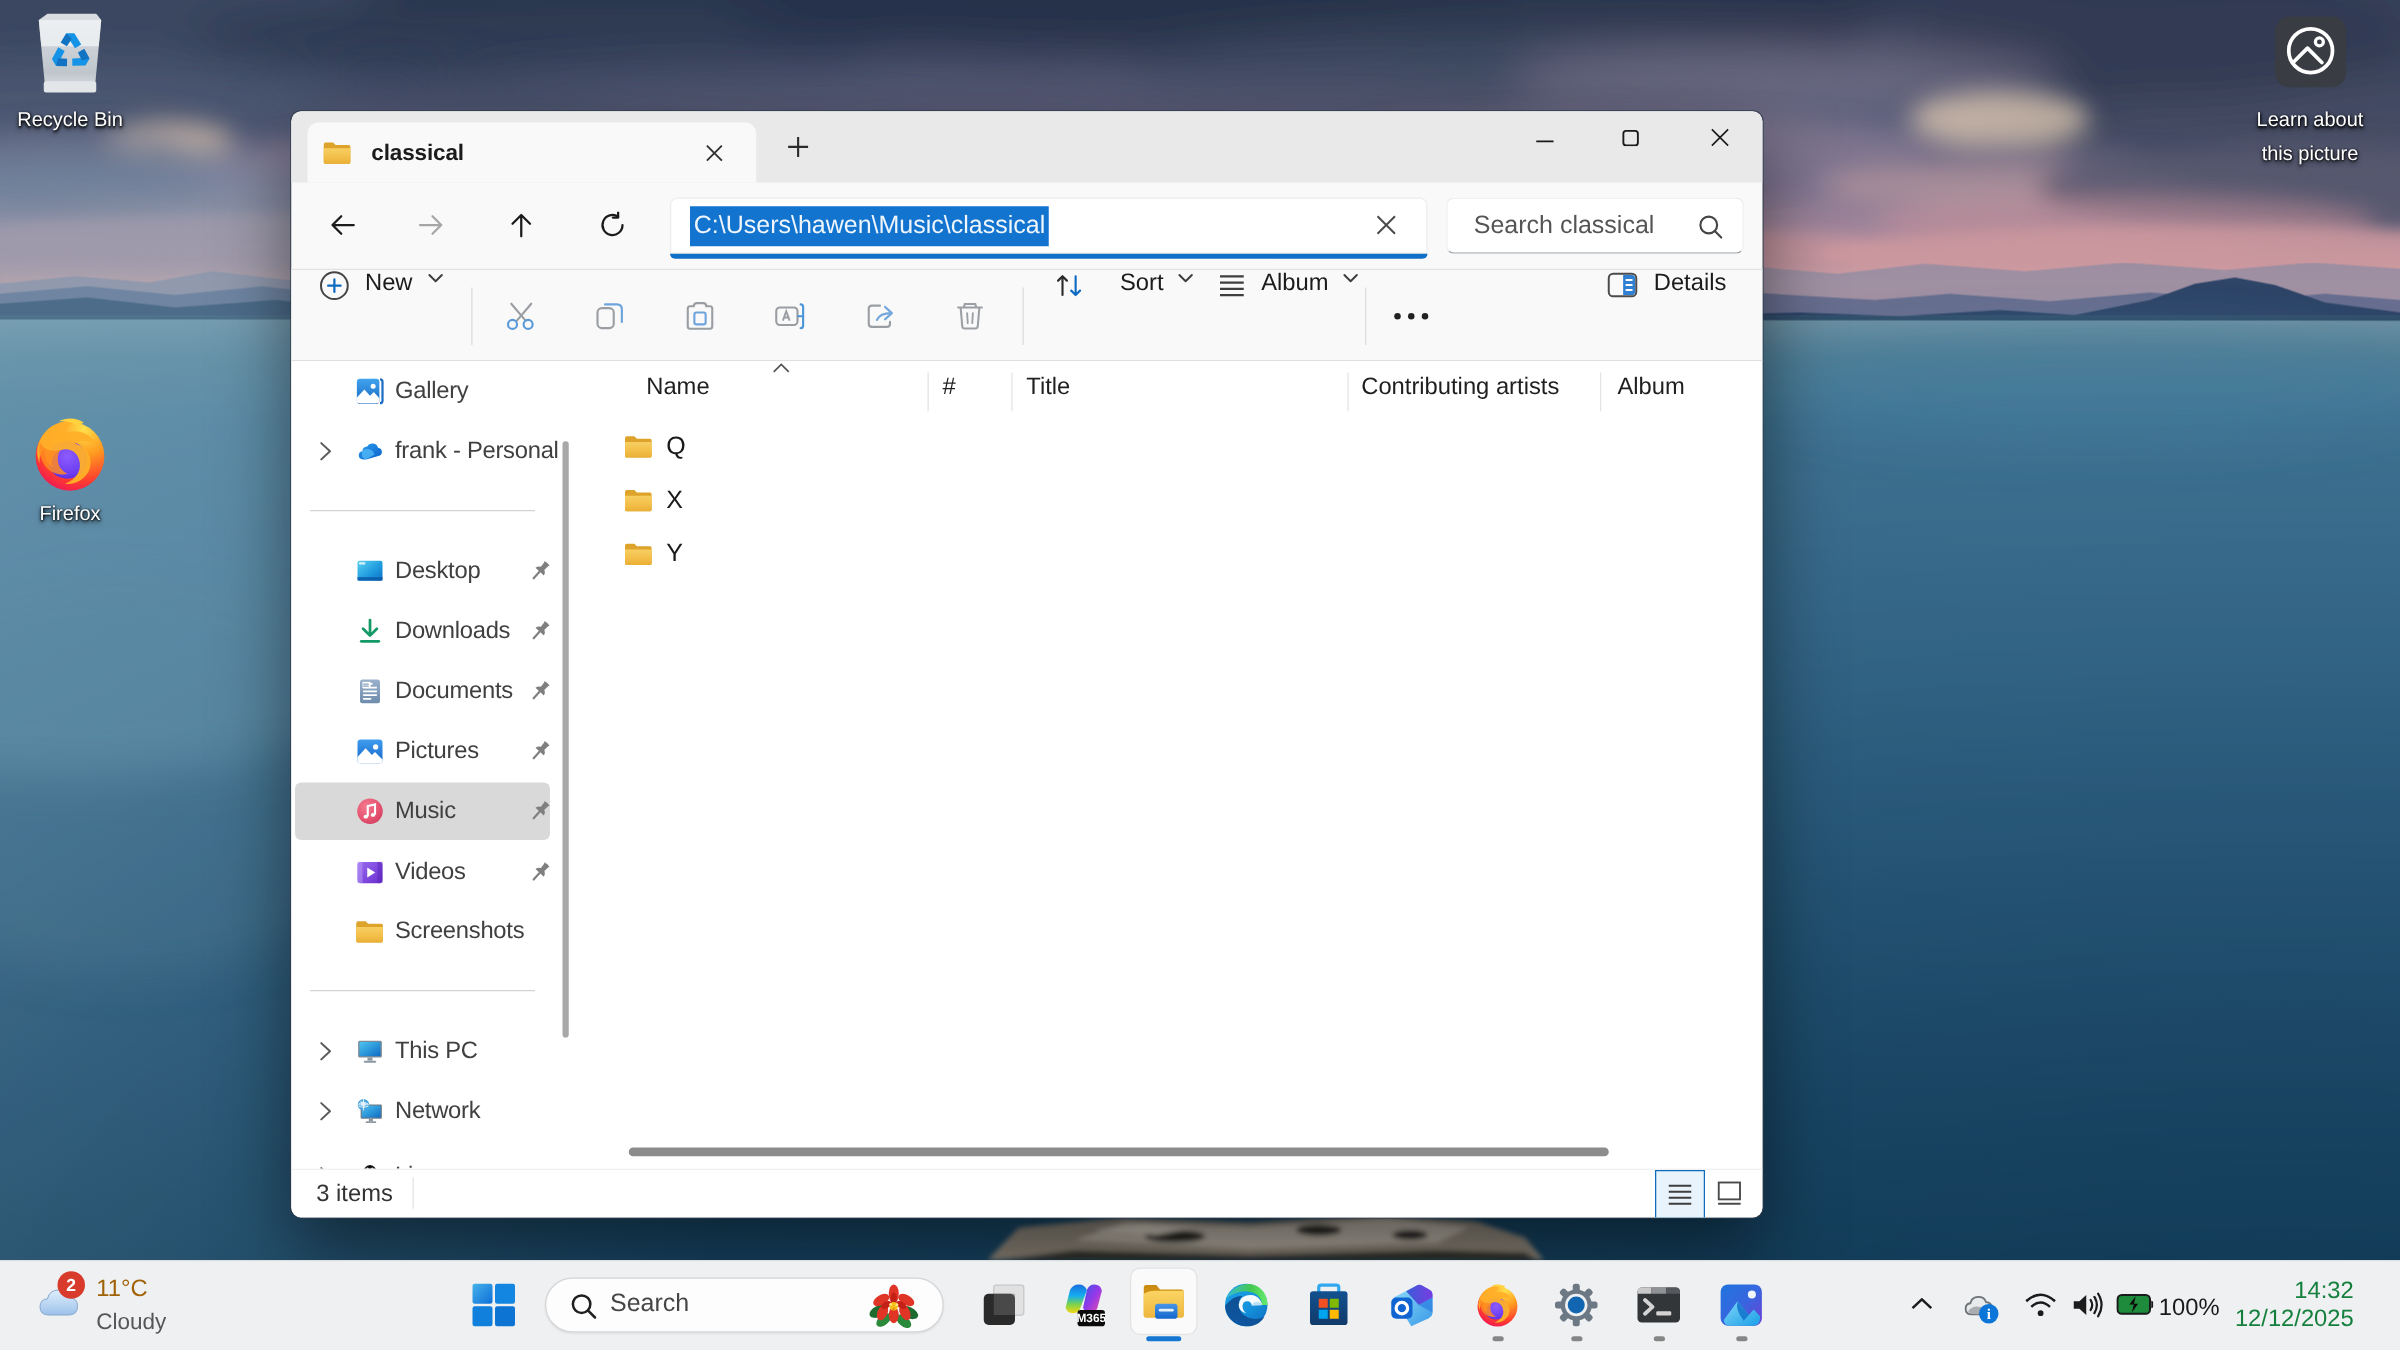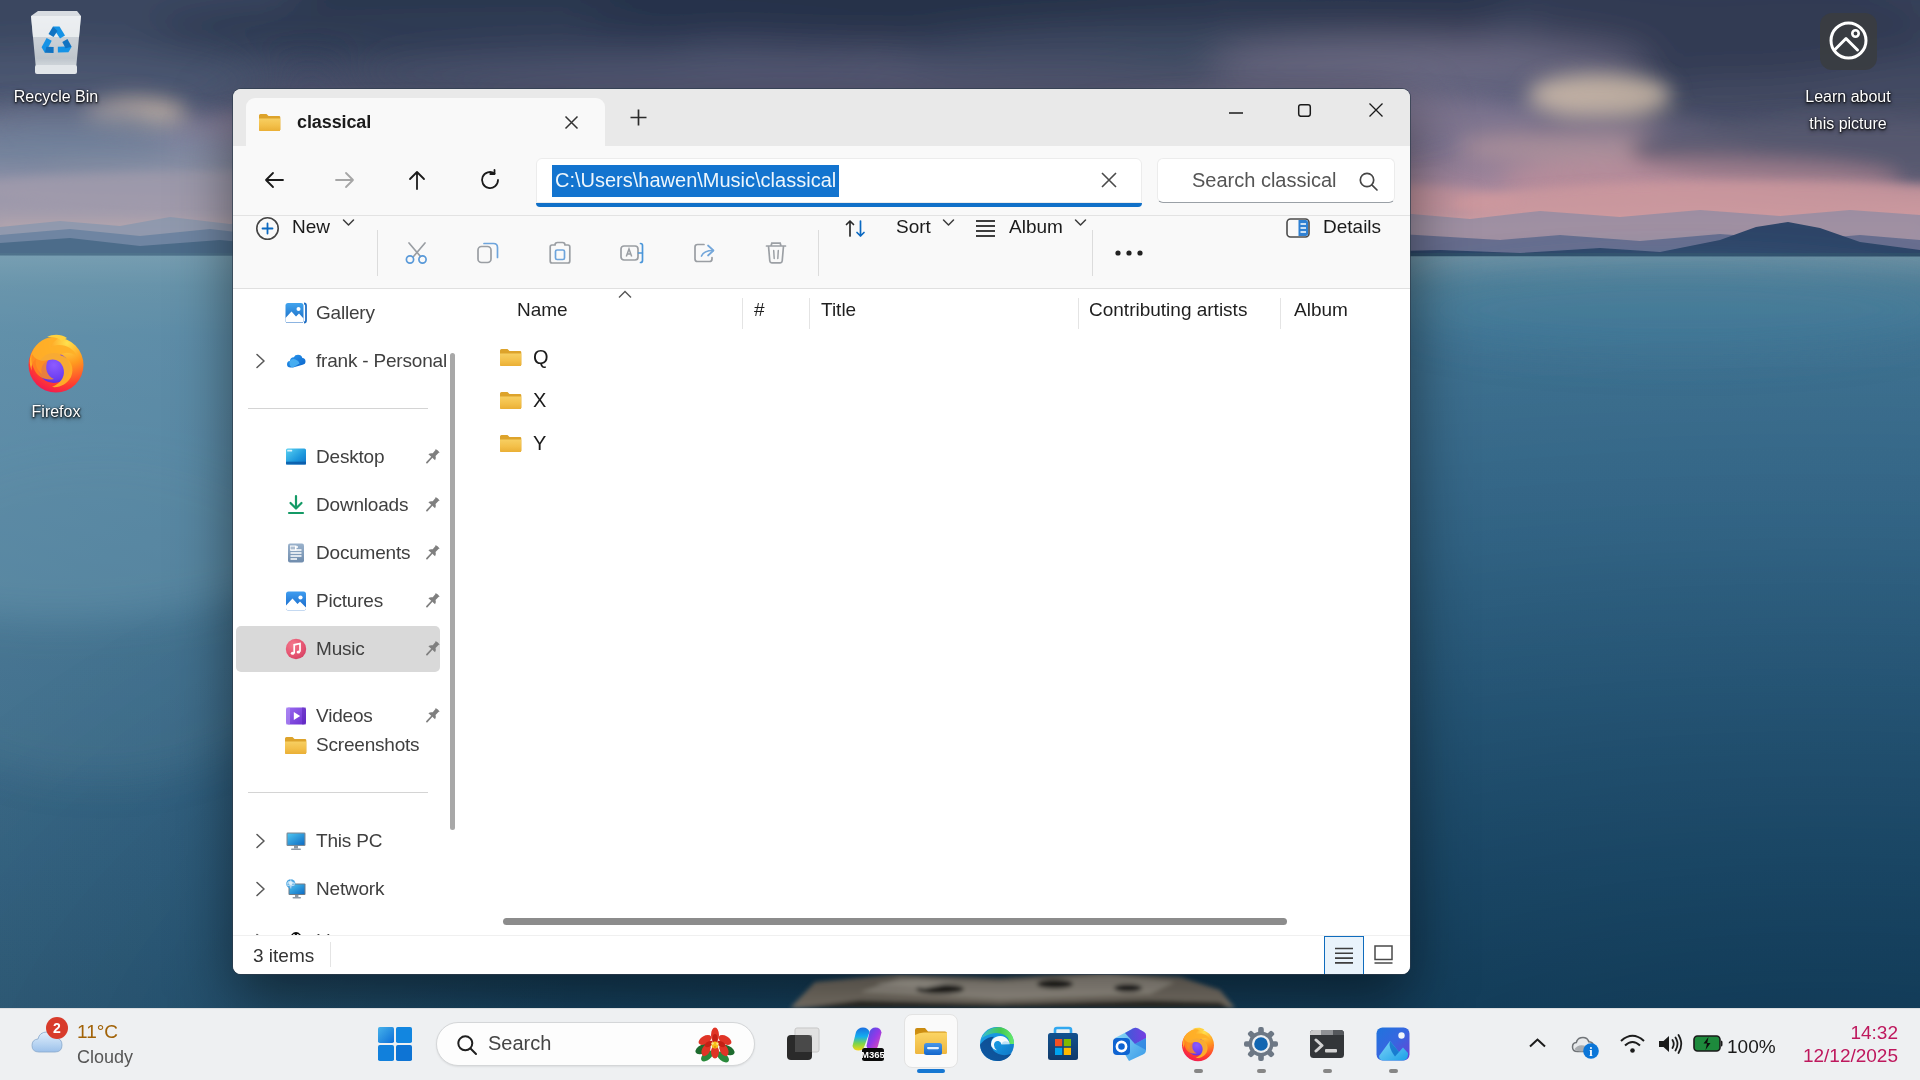--- a/index.html
+++ b/index.html
@@ -36,21 +36,21 @@
 
 .fh{position:absolute;top:2px;height:38px;display:flex;align-items:center;font-size:19px;color:#1f1f1f}
 .fhsep{position:absolute;top:9px;width:1px;height:31px;background:#e4e4e4}
 .frow{position:absolute;left:266px;height:42px;display:flex;align-items:center;font-size:20px;color:#1a1a1a}
 #hscroll{position:absolute;left:270px;top:629px;width:784px;height:7px;background:#8c8c8c;border-radius:4px}
 #statusbar{position:absolute;left:0;top:846px;width:100%;height:39px;background:#fff;border-top:1px solid #f0f0f0;font-size:19px;color:#333}
 
 #taskbar{position:absolute;left:0;top:1008px;width:1920px;height:72px;background:#eef0f2;border-top:1px solid #dcdee0}
 .tbico{position:absolute;top:1026px;width:36px;height:36px}
 .tbdot{position:absolute;top:1069px;width:9px;height:4px;border-radius:2px;background:#868686}
-.traytxt{position:absolute;right:22px;color:#be185d;font-size:19px;text-align:right;line-height:23px}
+.traytxt{position:absolute;right:37px;color:#15803d;font-size:19px;text-align:right;line-height:23px}
 </style></head>
 <body>
 <svg id="wall" width="1920" height="1080" viewBox="0 0 1920 1080">
 <defs>
 <linearGradient id="sky" x1="0" y1="0" x2="0" y2="1">
 <stop offset="0" stop-color="#3c4760"></stop>
         <stop offset=".3" stop-color="#4c5470"></stop>
 <stop offset=".55" stop-color="#7a7391"></stop>
         <stop offset=".75" stop-color="#ab8a9d"></stop>
 <stop offset=".9" stop-color="#cf9fa4"></stop>
@@ -275,21 +275,21 @@
         </svg>
       </div>
  <div id="addr">
         <span class="sel">C:\Users\hawen\Music\classical</span>
       </div>
  <div id="addrline"></div>
  <svg class="abs" style="left:866px;top:24px" width="20" height="20" viewBox="0 0 20 20">
         <path d="M3 3 L17 17 M17 3 L3 17" stroke="#4a4a4a" stroke-width="1.6"></path>
       </svg>
  <div id="srch">
-        <span style="margin-left:34px">Search classical</span>
+        <span style="margin-left:21px">Search classical</span>
       </div>
  <svg class="abs" style="left:1125px;top:25px" width="21" height="21" viewBox="0 0 21 21">
         <circle cx="9" cy="9" r="6.7" fill="none" stroke="#454545" stroke-width="1.7"></circle>
         <path d="M13.8 13.8 L19 19" stroke="#454545" stroke-width="1.7" stroke-linecap="round"></path>
       </svg>
 </div>
 <div id="cmdbar">
  <div class="cbtn" style="left:22px">
   <svg width="25" height="25" viewBox="0 0 25 25">
           <circle cx="12.5" cy="12.5" r="10.7" fill="none" stroke="#454545" stroke-width="1.6"></circle>
@@ -487,21 +487,21 @@
           <ellipse cx="14.4" cy="14.9" rx="1.8" ry="1.5" fill="#fff"></ellipse>
         </svg>
         <span class="stxt">Music</span>
         <svg class="pin" viewBox="0 0 22 22">
           <g transform="rotate(42 11 11)">
             <path d="M8.2 2.6 Q11 1.8 13.8 2.6 L13.2 3.4 12.9 7.8 Q15.2 9 15.5 11.4 L6.5 11.4 Q6.8 9 9.1 7.8 L8.8 3.4 Z" fill="#7f7f7f"></path>
             <path d="M11 11.6 L11 18.6" stroke="#7f7f7f" stroke-width="1.7" stroke-linecap="round"></path>
           </g>
         </svg>
       </div>
-<div class="srow" style="top:406px">
+<div class="srow" style="top:388px">
         <svg class="sic" viewBox="0 0 24 24">
           <defs>
             <linearGradient id="vidg" x1="0" y1="0" x2="1" y2="1">
               <stop offset="0" stop-color="#9a6cf0"></stop>
               <stop offset="1" stop-color="#6b2ed0"></stop>
             </linearGradient>
           </defs>
           <rect x="2" y="3.5" width="20" height="17" rx="2.5" fill="url(#vidg)"></rect>
           <rect x="2" y="3.5" width="4" height="17" fill="#b493f5" opacity=".6"></rect>
           <rect x="18" y="3.5" width="4" height="17" fill="#5a24b8" opacity=".5"></rect>

